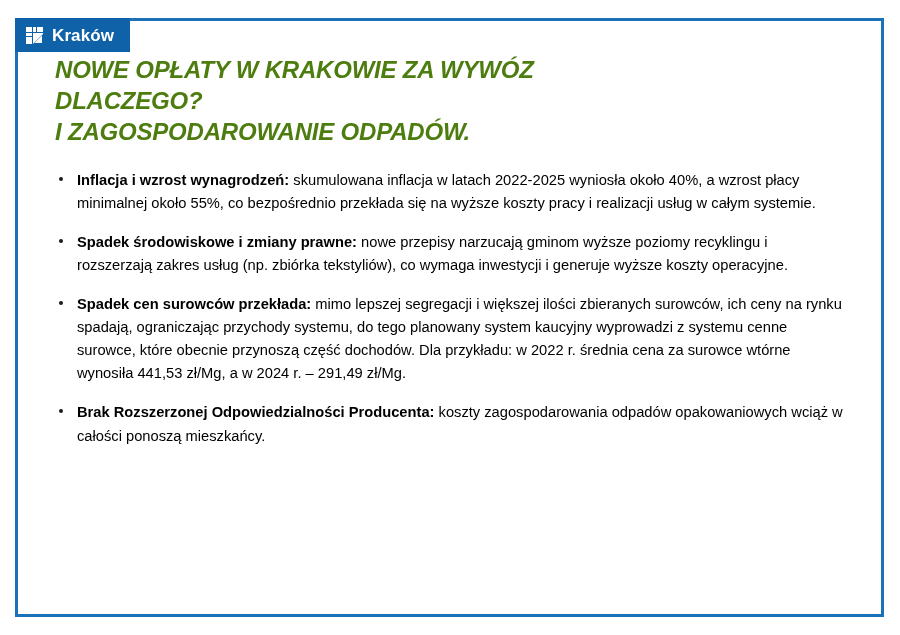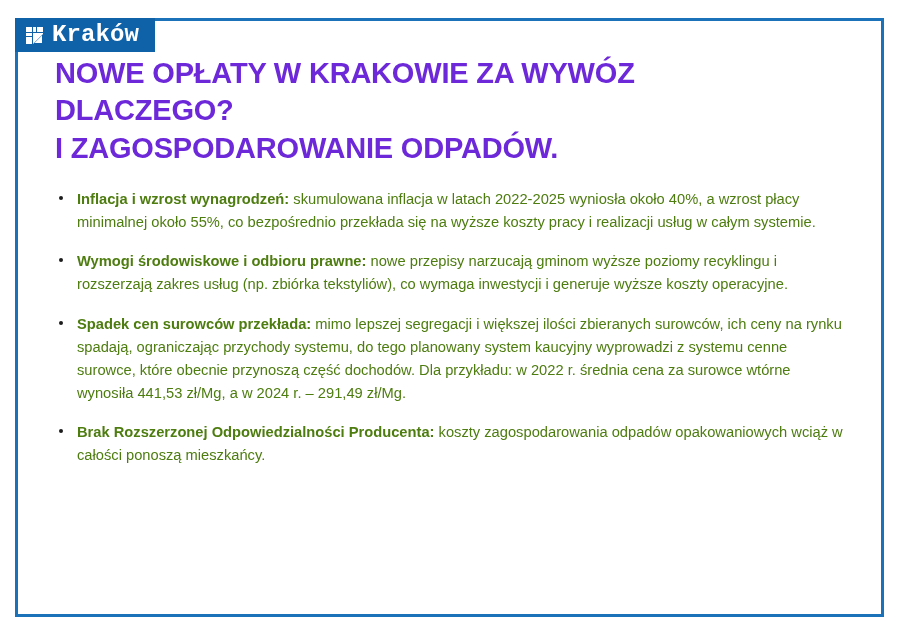--- a/index.html
+++ b/index.html
@@ -42,62 +42,62 @@
     z-index: 5;
   }
   #brand-logo {
     width: 17px;
     height: 17px;
     display: block;
     flex: none;
   }
   #brand-name {
     color: #ffffff;
-    font-size: 24px;
+    font-size: 17px;
     font-weight: 600;
     letter-spacing: .1px;
     line-height: 1;
     white-space: nowrap;
-    font-family: Liberation Mono, monospace;
   }
 
   
   #content {
     position: absolute;
     left: 55px;
     top: 55px;
     right: 30px;
     bottom: 10px;
   }
 
   #headline {
-    color: #6d28d9;
-    font-size: 29px;
+    color: #4d7c0f;
+    font-size: 24px;
     font-weight: bold;
     line-height: 1.29;
     letter-spacing: -0.2px;
     margin: 0 0 21px 0;
     max-width: 680px;
+    font-style: italic;
   }
   #headline .hl-line { display: block; white-space: nowrap; }
 
   
   #bullets {
     list-style: none;
     margin: 0;
     padding: 0;
     max-width: 790px;
   }
   #bullets li {
     position: relative;
     padding-left: 22px;
     margin-bottom: 16px;
     font-size: 14.7px;
     line-height: 1.57;
-    color: #4d7c0f;
+    color: #000000;
   }
   #bullets li:last-child { margin-bottom: 16px; }
   .bullet-dot {
     position: absolute;
     left: 4px;
     top: 8px;
     width: 4px;
     height: 4px;
     background: #1c1c1c;
     border-radius: 50%;
@@ -135,21 +135,21 @@
   </h1>
 
   <ul id="bullets">
     <li>
       <span class="bullet-dot"></span>
       <span class="lead">Inflacja i wzrost wynagrodzeń:</span>
       <span class="rest"> skumulowana inflacja w latach 2022-2025 wyniosła około 40%, a wzrost płacy minimalnej około 55%, co bezpośrednio przekłada się na wyższe koszty pracy i realizacji usług w całym systemie.</span>
     </li>
     <li>
       <span class="bullet-dot"></span>
-      <span class="lead">Wymogi środowiskowe i odbioru prawne:</span>
+      <span class="lead">Spadek środowiskowe i zmiany prawne:</span>
       <span class="rest"> nowe przepisy narzucają gminom wyższe poziomy recyklingu i rozszerzają zakres usług (np. zbiórka tekstyliów), co wymaga inwestycji i generuje wyższe koszty operacyjne.</span>
     </li>
     <li>
       <span class="bullet-dot"></span>
       <span class="lead">Spadek cen surowców przekłada:</span>
       <span class="rest"> mimo lepszej segregacji i większej ilości zbieranych surowców, ich ceny na rynku spadają, ograniczając przychody systemu, do tego planowany system kaucyjny wyprowadzi z systemu cenne surowce, które obecnie przynoszą część dochodów. Dla przykładu: w 2022 r. średnia cena za surowce wtórne wynosiła 441,53 zł/Mg, a w 2024 r. – 291,49 zł/Mg.</span>
     </li>
     <li>
       <span class="bullet-dot"></span>
       <span class="lead">Brak Rozszerzonej Odpowiedzialności Producenta:</span>

